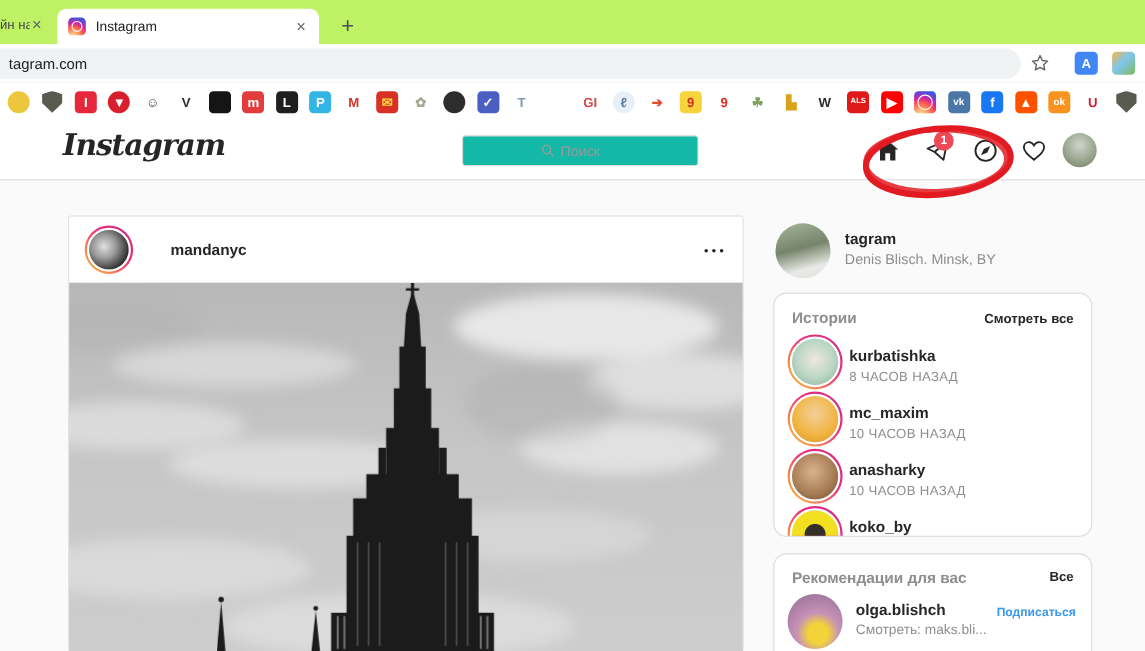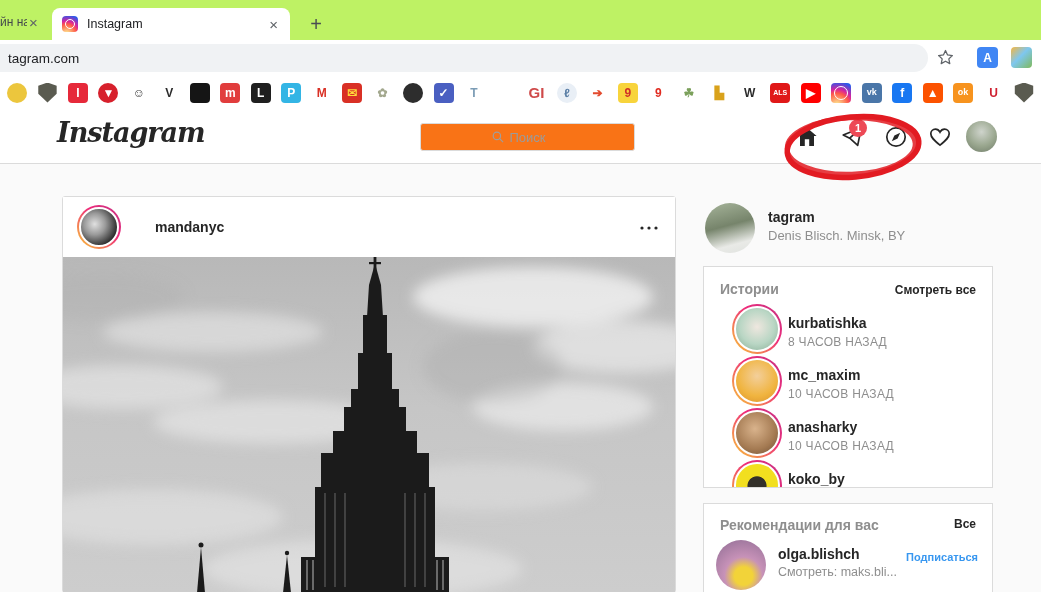--- a/index.html
+++ b/index.html
@@ -35,21 +35,21 @@
   .bm.circle{border-radius:50%;}
   .bm.shield{clip-path:polygon(50% 0%,96% 16%,96% 56%,50% 100%,4% 56%,4% 16%);border-radius:0;}
   .bm.text{background:transparent;}
 
   
   .page{position:absolute;top:110px;left:0;width:1041px;height:482px;background:#fafafa;}
   .ig-header{position:absolute;top:0;left:0;right:0;height:53px;background:#fff;border-bottom:1px solid #dbdbdb;}
   .logo{position:absolute;left:57px;top:7px;font-family:"DejaVu Serif",serif;font-style:italic;font-weight:600;
         font-size:27px;color:#262626;letter-spacing:-1px;}
   .searchbox{position:absolute;left:420px;top:13px;width:215px;height:28px;}
-  .searchbox input{width:100%;height:100%;border:1px solid #dbdbdb;border-radius:3px;background:#f97316;
+  .searchbox input{width:100%;height:100%;border:1px solid #dbdbdb;border-radius:3px;background:#14b8a6;
                    text-align:center;font-size:13px;color:#262626;outline:none;box-sizing:border-box;font-family:inherit;}
   .searchbox input::placeholder{color:#9b9b9b;}
   .mag{position:absolute;left:72px;top:8px;pointer-events:none;}
   .navic{position:absolute;top:15px;width:24px;height:24px;}
   .nav-avatar{position:absolute;left:966px;top:11px;width:31px;height:31px;border-radius:50%;}
   .dm-badge{position:absolute;left:849px;top:9px;width:18px;height:18px;border-radius:50%;background:#ed4956;
             color:#fff;font-size:11px;font-weight:bold;display:flex;align-items:center;justify-content:center;z-index:3;}
   .annotation{position:absolute;left:770px;top:-3px;width:178px;height:88px;z-index:5;pointer-events:none;}
 
   .feed-card{position:absolute;left:62px;top:86px;width:614px;height:397px;background:#fff;
@@ -60,26 +60,26 @@
   .post-av-ring{position:absolute;left:14px;top:8px;width:44px;height:44px;}
   .av{width:100%;height:100%;border-radius:50%;border:2px solid #fff;box-sizing:border-box;}
   .post-username{position:absolute;left:68px;top:22px;font-size:14px;font-weight:bold;color:#262626;margin-left:24px;}
   .post-dots{position:absolute;right:14px;top:19px;width:24px;height:24px;}
   .post-photo{position:absolute;top:60px;left:0;width:612px;height:336px;background:#c6c6c6;}
 
   .sb-profile-av{position:absolute;left:705px;top:93px;width:50px;height:50px;border-radius:50%;}
   .sb-profile-name{position:absolute;left:768px;top:99px;font-size:14px;font-weight:bold;color:#262626;}
   .sb-profile-sub{position:absolute;left:768px;top:118px;font-size:13px;color:#8e8e8e;}
 
-  .card{position:absolute;background:#fff;border:1px solid #dbdbdb;border-radius:0;box-sizing:border-box;overflow:hidden;}
+  .card{position:absolute;background:#fff;border:1px solid #dbdbdb;border-radius:12px;box-sizing:border-box;overflow:hidden;}
   #stories-card{left:703px;top:156px;width:290px;height:222px;}
   #recs-card{left:703px;top:393px;width:290px;height:120px;}
   .card-head-title{position:absolute;left:16px;font-size:14px;font-weight:bold;color:#8e8e8e;}
   .card-head-link{position:absolute;right:16px;font-size:12px;font-weight:bold;color:#262626;cursor:pointer;}
-  .story-row{position:absolute;left:28px;right:12px;height:52px;}
+  .story-row{position:absolute;left:12px;right:12px;height:52px;}
   .r0{top:37px}.r1{top:89px}.r2{top:141px}.r3{top:193px}
   .row-ring{position:absolute;left:0;top:0;width:50px;height:50px;}
   .row-name{position:absolute;left:56px;top:11px;font-size:14px;font-weight:bold;color:#262626;}
   .row-time{position:absolute;left:56px;top:31px;font-size:12px;color:#8e8e8e;letter-spacing:.3px;}
   .rec-av{position:absolute;left:12px;top:36px;width:50px;height:50px;border-radius:50%;}
   .rec-name{position:absolute;left:74px;top:42px;font-size:14px;font-weight:bold;color:#262626;}
   .rec-sub{position:absolute;left:74px;top:61px;font-size:12.5px;color:#8e8e8e;}
   .rec-follow{position:absolute;right:14px;top:47px;font-size:11px;font-weight:bold;color:#3897f0;cursor:pointer;}
 </style>
 </head>
@@ -121,21 +121,21 @@
       <div class="bm square" style="background: rgb(21, 21, 21); color: rgb(255, 255, 255); font-size: 12px;"></div>
       <div class="bm square" style="background: rgb(225, 61, 61); color: rgb(255, 255, 255); font-size: 12px;">m</div>
       <div class="bm square" style="background: rgb(31, 31, 31); color: rgb(255, 255, 255); font-size: 12px;">L</div>
       <div class="bm square" style="background: rgb(51, 181, 229); color: rgb(255, 255, 255); font-size: 12px;">P</div>
       <div class="bm text" style="color: rgb(217, 48, 37); font-size: 12px;">M</div>
       <div class="bm square" style="background: rgb(217, 48, 37); color: rgb(255, 217, 59); font-size: 12px;">✉</div>
       <div class="bm text" style="color: rgb(163, 168, 142); font-size: 12px;">✿</div>
       <div class="bm circle" style="background: rgb(45, 45, 45); color: rgb(255, 255, 255); font-size: 12px;"></div>
       <div class="bm square" style="background: rgb(74, 95, 193); color: rgb(255, 255, 255); font-size: 12px;">✓</div>
       <div class="bm text" style="color: rgb(123, 156, 181); font-size: 12px;">T</div>
-      <div class="bm text" style="color: rgb(207, 74, 74); font-size: 15px; margin-left: 32px;">GI</div>
+      <div class="bm text" style="color: rgb(207, 74, 74); font-size: 12px; margin-left: 32px;">GI</div>
       <div class="bm circle" style="background: rgb(233, 239, 246); color: rgb(91, 127, 166); font-size: 12px;">ℓ</div>
       <div class="bm text" style="color: rgb(227, 75, 46); font-size: 12px;">➔</div>
       <div class="bm square" style="background: rgb(248, 212, 60); color: rgb(208, 48, 40); font-size: 12px;">9</div>
       <div class="bm text" style="color: rgb(224, 43, 32); font-size: 12px;">9</div>
       <div class="bm text" style="color: rgb(123, 160, 91); font-size: 12px;">☘</div>
       <div class="bm text" style="color: rgb(217, 162, 27); font-size: 12px;">▙</div>
       <div class="bm text" style="color: rgb(43, 43, 43); font-size: 12px;">W</div>
       <div class="bm square" style="background: rgb(224, 24, 24); color: rgb(255, 255, 255); font-size: 7px;">ALS</div>
       <div class="bm square" style="background: rgb(255, 0, 0); color: rgb(255, 255, 255); font-size: 12px;">▶</div>
       <div class="igfav" style="width: 20px; height: 20px;"></div>

